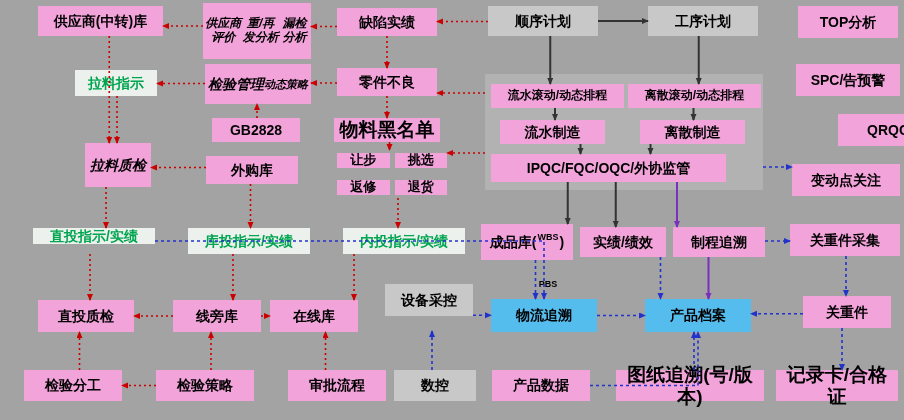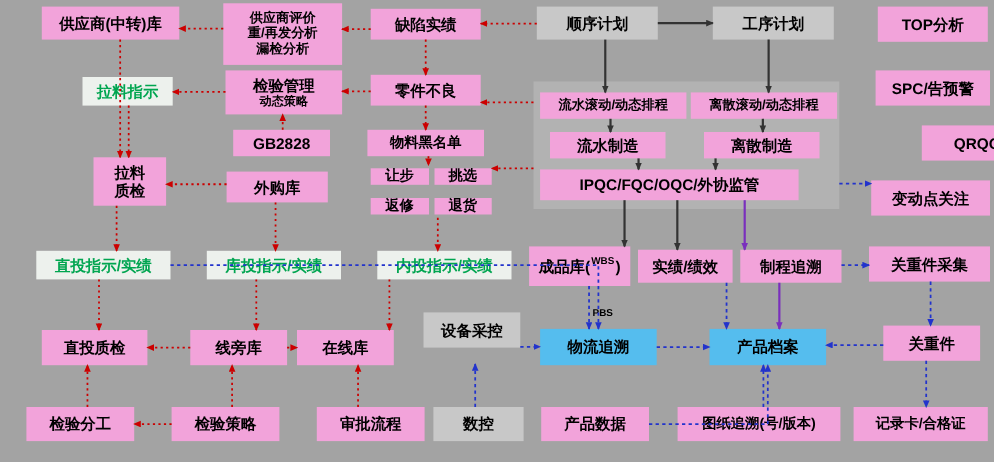--- a/index.html
+++ b/index.html
@@ -9,23 +9,23 @@
   .node {
     position:absolute; display:flex; align-items:center; justify-content:center;
     text-align:center; font-size:14px; font-weight:bold; color:#000;
     line-height:1.15; z-index:2; padding:1px 2px;
   }
   .pink  { background:#f2a3da; }
   .gray  { background:#c8c8c8; }
   .blue  { background:#55bdee; }
   .greenbox { background:#edf1ed; color:#00a550; }
   .layer0 { z-index:1; padding:0; }
-  .col { flex-direction:column; }
+  .col { flex-direction:row;font-style:italic; }
   .small { font-size:12px; }
-  .f13 { font-size:13px; }
+  .f13 { font-size:19px; }
   .sub { font-size:11px; font-weight:bold; }
   .stack { display:inline-flex; flex-direction:column; margin:0 1px; }
   .stack i { font-style:normal; font-size:9px; line-height:1.05; font-weight:bold;margin-top:38px; }
   .paren { font-size:14px; }
   .grid2 { display:grid; grid-template-columns:1fr 1fr; grid-template-rows:1fr 1fr; gap:5px; background:transparent; padding:0; }
   .grid2 .cell { background:#f2a3da; display:flex; align-items:center; justify-content:center; font-size:13px; font-weight:bold; }
   #edge-layer { position:absolute; left:0; top:0; width:904px; height:420px; z-index:3; pointer-events:none; }
 </style>
 </head>
 <body>
@@ -135,21 +135,21 @@
   </div>
   <div class="node pink" style="left:206px;top:156px;width:92px;height:28px">外购库</div>
   <div class="node grid2" style="left:337px;top:150px;width:110px;height:48px">
     <span class="cell">让步</span>
     <span class="cell">挑选</span>
     <span class="cell">返修</span>
     <span class="cell">退货</span>
   </div>
   <div class="node pink" style="left:792px;top:164px;width:108px;height:32px">变动点关注</div>
 
-  <div class="node greenbox" style="left:33px;top:228px;width:122px;height:26px">直投指示/实绩</div>
+  <div class="node greenbox" style="left:33px;top:228px;width:122px;height:16px">直投指示/实绩</div>
   <div class="node greenbox" style="left:188px;top:228px;width:122px;height:26px">库投指示/实绩</div>
   <div class="node greenbox" style="left:343px;top:228px;width:122px;height:26px">内投指示/实绩</div>
   <div class="node pink" style="left:481px;top:224px;width:92px;height:36px">
     <span>成品库</span>
       <span class="paren">(</span>
       <span class="stack">
         <i>WBS</i>
         <i>PBS</i>
       </span>
       <span class="paren">)</span>

